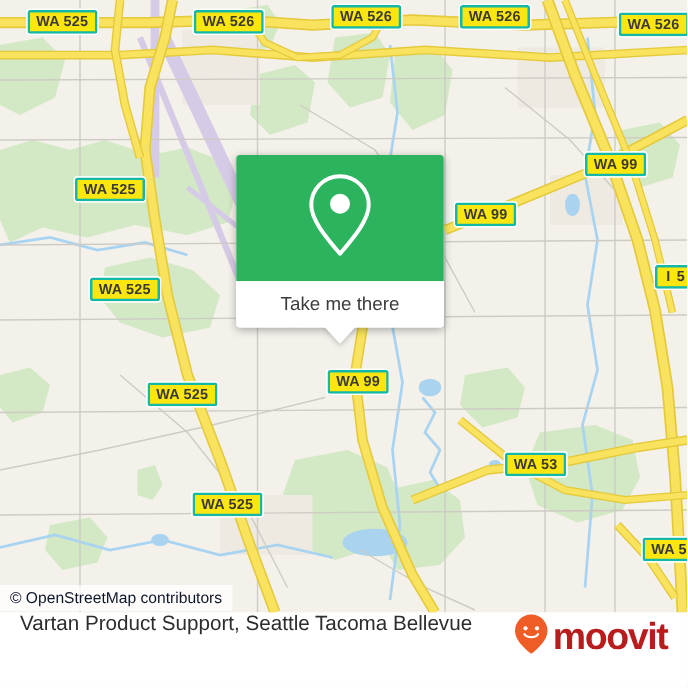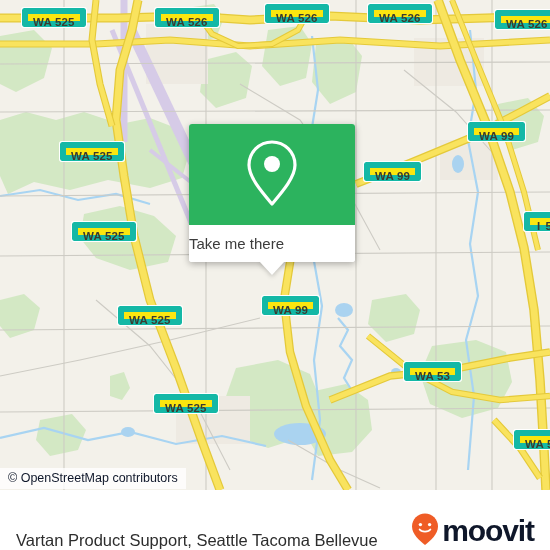--- a/index.html
+++ b/index.html
@@ -30,21 +30,21 @@
     overflow: hidden;
     background: #f3f1ea;
   }
   #map-svg { position: absolute; left:0; top:0; }
 
   
   .shield {
     position: absolute;
     box-sizing: border-box;
     background: #fbe60f;
-    border: 6px solid #14b8a6;
+    border: 2px solid #14b8a6;
     outline: 1px solid #ffffff;
     border-radius: 2px;
     color: #3b3b30;
     font-family: "Liberation Sans", sans-serif;
     font-size: 11.5px;
     font-weight: bold;
     letter-spacing: 0.2px;
     line-height: 17px;
     height: 19px;
     padding: 0 5px;
@@ -75,20 +75,21 @@
     display: flex;
     align-items: center;
     justify-content: center;
   }
   #popup-foot {
     height: 37px;
     background: #ffffff;
     border-radius: 0 0 3px 3px;
     display: flex;
     align-items: center;
+    justify-content: center;
     position: relative;
     z-index: 2;
   }
   #popup-foot-label {
     color: #3c3c3c;
     font-size: 15px;
     font-family: "Liberation Sans", sans-serif;
   }
   #popup-tail {
     position: absolute;
@@ -118,39 +119,39 @@
 
   
   #footer {
     position: absolute;
     left: 0;
     top: 490px;
     width: 550px;
     height: 60px;
     background: rgba(255,255,255,0.94);
     display: flex;
-    align-items: flex-end;
+    align-items: flex-start;
     justify-content: space-between;
     padding: 0 16px;
     box-sizing: border-box;
     gap: 17px;
   }
   #footer-title {
     color: #2d2d2d;
     font-size: 16.5px;
     font-family: "Liberation Sans", sans-serif;
     white-space: nowrap;
   }
   #brand {
     display: flex;
     align-items: center;
     gap: 2px;
   }
   #brand-wordmark {
-    color: #0f172a;
+    color: #b91c1c;
     font-size: 30px;
     font-weight: bold;
     letter-spacing: -1.1px;
     font-family: "Liberation Sans", sans-serif;
     line-height: 30px;
   }
 </style>
 </head>
 <body>
 

